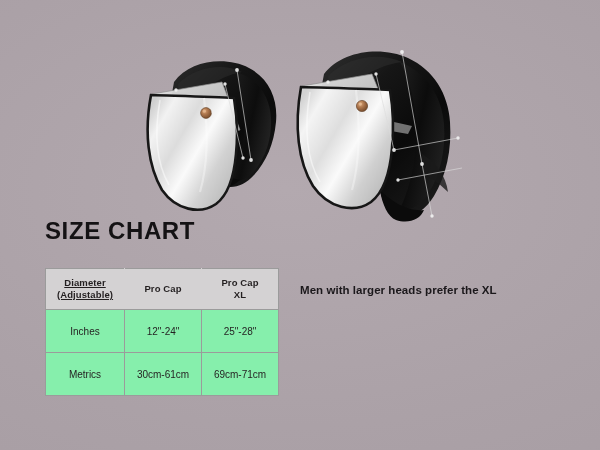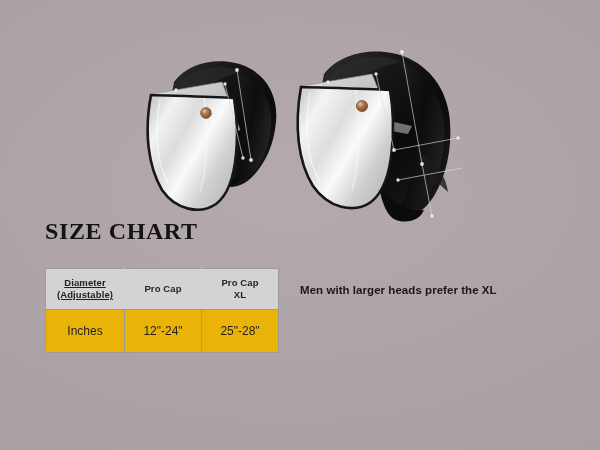--- a/index.html
+++ b/index.html
@@ -32,21 +32,20 @@
   
   .title {
     position: absolute;
     left: 45px;
     top: 219px;
     font-size: 24px;
     font-weight: bold;
     letter-spacing: 0.6px;
     color: #141214;
     line-height: 1;
-    font-family: Liberation Serif, serif;
   }
 
   
   .size-table {
     position: absolute;
     left: 45px;
     top: 268px;
     width: 233px;
     border-collapse: collapse;
     background: #ffffff;
@@ -66,23 +65,23 @@
     border-right-color: #d4d2d3;
     font-weight: bold;
     height: 40px;
     line-height: 1.22;
     letter-spacing: 0.1px;
   }
   .size-table thead tr th:first-child { border-left-color: #9b9b9b; text-decoration: underline; }
   .size-table thead tr th:last-child  { border-right-color: #9b9b9b; }
   .size-table tbody td {
     height: 42px;
-    font-size: 12px;
+    font-size: 10px;
     font-weight: normal;
-    background: #eab308;
+    background: #86efac;
   }
   .col-a { width: 79px; }
   .col-b { width: 77px; }
   .col-c { width: 77px; }
 
   
   .copy {
     position: absolute;
     left: 300px;
     top: 282px;
@@ -292,20 +291,25 @@
           <div>XL</div>
         </th>
       </tr>
     </thead>
     <tbody>
       <tr>
         <td>Inches</td>
         <td>12"-24"</td>
         <td>25"-28"</td>
       </tr>
+      <tr>
+        <td>Metrics</td>
+        <td>30cm-61cm</td>
+        <td>69cm-71cm</td>
+      </tr>
     </tbody>
   </table>
 
   <div class="copy">
     <p>Men with larger heads prefer the XL</p>
   </div>
 
 </div>
 
 </body></html>

